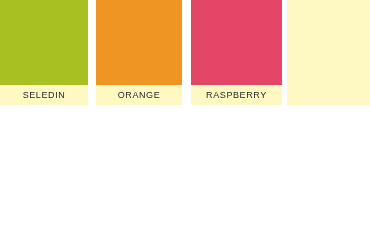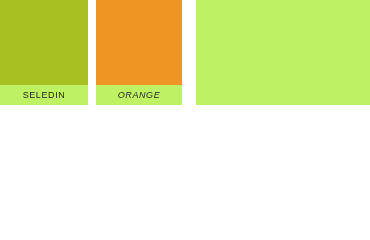--- a/index.html
+++ b/index.html
@@ -52,25 +52,29 @@
 
   .gutter {
     height: 105px;
     background: #ffffff;
     flex: 0 0 auto;
   }
 </style>
 </head>
 <body>
 
-<div id="palette" style="background: #bef264;">
+<div id="palette" style="background: #fef9c3;">
     <div class="swatch-cell" style="width: 88px; flex: 0 0 88px;">
       <div class="swatch-chip" title="#a9c023" style="background: rgb(169, 192, 35);"></div>
       <div class="swatch-label" style="color: rgb(35, 31, 32);">SELEDIN</div>
     </div>
     <div class="gutter" style="width: 8px; flex: 0 0 8px;"></div>
     <div class="swatch-cell" style="width: 86px; flex: 0 0 86px;">
       <div class="swatch-chip" title="#ee9524" style="background: rgb(238, 149, 36);"></div>
-      <div class="swatch-label" style="color: rgb(35, 31, 32); font-style: italic;">ORANGE</div>
+      <div class="swatch-label" style="color: rgb(35, 31, 32);">ORANGE</div>
     </div>
     <div class="gutter" style="width: 9px; flex: 0 0 9px;"></div>
+    <div class="swatch-cell" style="width: 91px; flex: 0 0 91px;">
+      <div class="swatch-chip" title="#e34666" style="background: rgb(227, 70, 102);"></div>
+      <div class="swatch-label" style="color: rgb(35, 31, 32);">RASPBERRY</div>
+    </div>
     <div class="gutter" style="width: 5px; flex: 0 0 5px;"></div>
   </div>
 
 </body></html>

